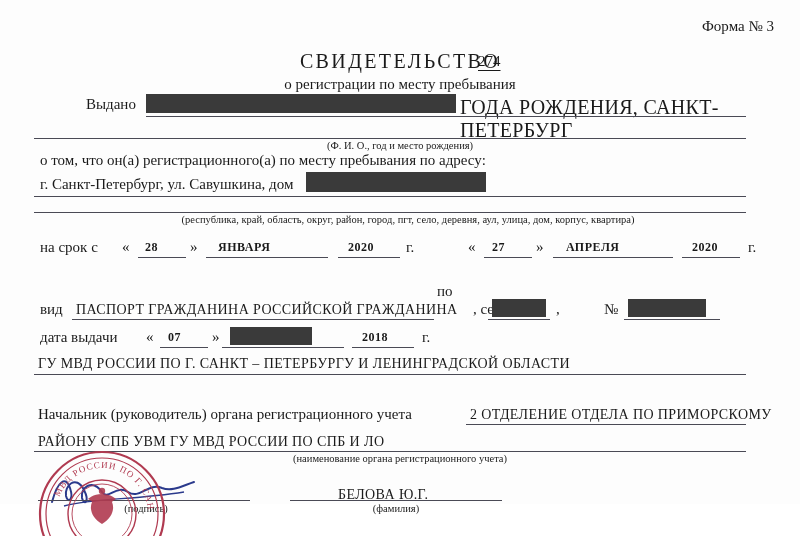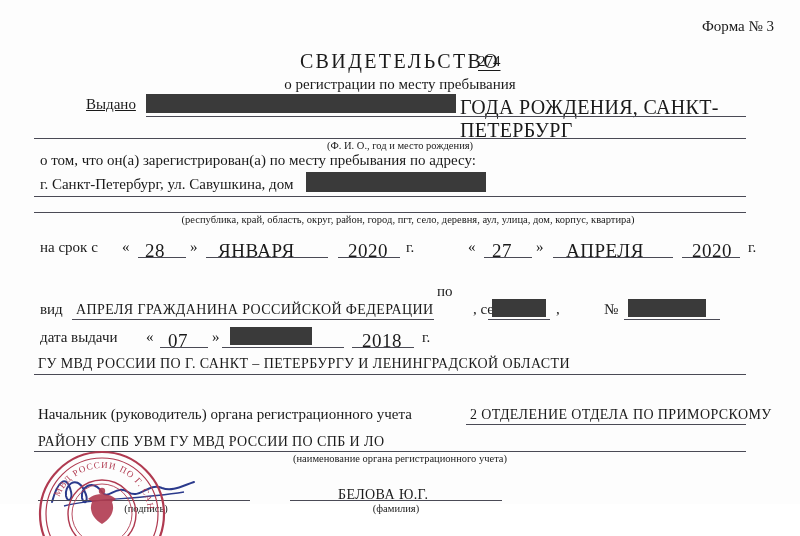--- a/index.html
+++ b/index.html
@@ -78,22 +78,22 @@
     font-size: 10.5px;
     color: #1a1a1a;
   }
   .caption-l {
     position: absolute;
     font-size: 10.5px;
     text-align: center;
   }
   .bold-val {
     position: absolute;
-    font-size: 19px;
-    font-weight: normal;
+    font-size: 12px;
+    font-weight: bold;
     letter-spacing: 0.5px;
   }
   .val {
     position: absolute;
     font-size: 20px;
   }
   .small-caps {
     font-size: 14px;
     letter-spacing: 0.4px;
   }
@@ -119,29 +119,29 @@
 <div class="page">
 
   <div class="form-no">Форма № 3</div>
 
   <div class="title">
     <span class="main">СВИДЕТЕЛЬСТВО</span>
     <span class="num">274</span>
   </div>
   <div class="subtitle">о регистрации по месту пребывания</div>
 
-  <div class="row" style="left:86px; top:96px;text-decoration:underline;">Выдано</div>
+  <div class="row" style="left:86px; top:96px;">Выдано</div>
   <div class="redact" style="left:146px; top:94px; width:310px; height:19px;"></div>
   <div class="val" style="left:460px; top:96px; letter-spacing:0.3px;">ГОДА РОЖДЕНИЯ, САНКТ-ПЕТЕРБУРГ</div>
   <div class="rule" style="left:146px; top:116px; width:600px;"></div>
 
   <div class="rule" style="left:34px; top:138px; width:712px;"></div>
   <div class="caption" style="top:140px;">(Ф. И. О., год и место рождения)</div>
 
-  <div class="row" style="left:40px; top:152px;">о том, что он(а) зарегистрирован(а) по месту пребывания по адресу:</div>
+  <div class="row" style="left:40px; top:152px;">о том, что он(а) регистрационного(а) по месту пребывания по адресу:</div>
 
   <div class="row" style="left:40px; top:176px;">г. Санкт-Петербург, ул. Савушкина, дом</div>
   <div class="redact" style="left:306px; top:172px; width:180px; height:20px;"></div>
   <div class="rule" style="left:34px; top:196px; width:712px;"></div>
 
   <div class="rule" style="left:34px; top:212px; width:712px;"></div>
   <div class="caption" style="top:214px;margin-left:8px;">(республика, край, область, округ, район, город, пгт, село, деревня, аул, улица, дом, корпус, квартира)</div>
 
   <div class="row" style="left:40px; top:239px;">на срок с</div>
   <div class="row quote" style="left:122px; top:239px;">«</div>
@@ -159,21 +159,21 @@
   <div class="row quote" style="left:536px; top:239px;">»</div>
   <div class="rule" style="left:484px; top:257px; width:48px;"></div>
   <div class="bold-val" style="left:566px; top:240px;">АПРЕЛЯ</div>
   <div class="rule" style="left:553px; top:257px; width:120px;"></div>
   <div class="bold-val" style="left:692px; top:240px;">2020</div>
   <div class="rule" style="left:682px; top:257px; width:58px;"></div>
   <div class="row" style="left:748px; top:239px;">г.</div>
 
 
   <div class="row" style="left:40px; top:301px;">вид</div>
-  <div class="small-caps" style="position:absolute; left:76px; top:302px;">АПРЕЛЯ ГРАЖДАНИНА РОССИЙСКОЙ ФЕДЕРАЦИИ</div>
+  <div class="small-caps" style="position:absolute; left:76px; top:302px;">ПАСПОРТ ГРАЖДАНИНА РОССИЙСКОЙ ГРАЖДАНИНА</div>
   <div class="rule" style="left:72px; top:319px; width:362px;"></div>
   <div class="row" style="left:436px; top:301px;padding-left:37px;">, серия</div>
   <div class="redact" style="left:492px; top:299px; width:54px; height:18px;"></div>
   <div class="rule" style="left:488px; top:319px; width:62px;"></div>
   <div class="row" style="left:556px; top:301px;">,</div>
   <div class="row" style="left:604px; top:301px;">№</div>
   <div class="redact" style="left:628px; top:299px; width:78px; height:18px;"></div>
   <div class="rule" style="left:624px; top:319px; width:96px;"></div>
 
   <div class="row" style="left:40px; top:329px;">дата выдачи</div>

